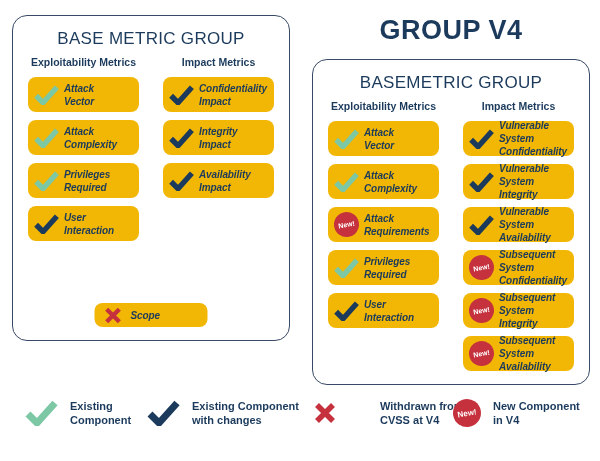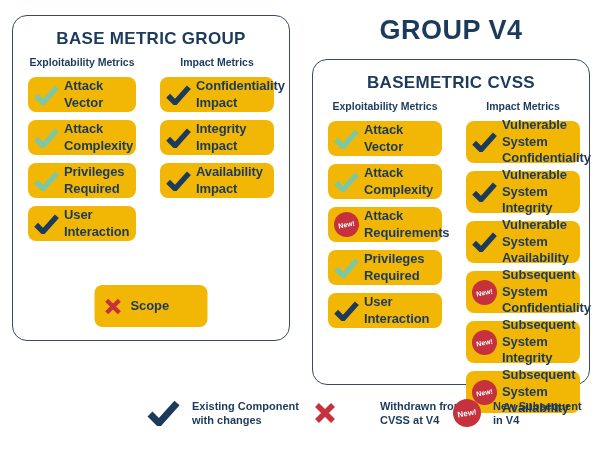--- a/index.html
+++ b/index.html
@@ -8,27 +8,27 @@
   *{box-sizing:border-box; margin:0; padding:0;}
   html,body{background:#fff;}
   body{font-family:"Liberation Sans", sans-serif; color:var(--navy);}
   .canvas{position:relative; width:600px; height:461px; background:#fff; overflow:hidden;}
 
   .panel-group{position:absolute; top:15px; width:278px;}
   .pg-left{left:12px;}
   .pg-right{left:312px;}
   .panel-title{font-size:27px; font-weight:800; text-align:center; letter-spacing:0.5px; margin-bottom:13px; color:var(--navy);}
   .panel{position:relative; width:100%; height:326px; background:#fff; border:1.6px solid var(--border); border-radius:15px;}
-  .panel-heading{margin-top:13px; text-align:center; font-size:17px; font-weight:700; color:var(--navy); letter-spacing:0.3px;}
+  .panel-heading{margin-top:13px; text-align:center; font-size:17px; font-weight:400; color:var(--navy); letter-spacing:0.3px;}
   .columns{display:flex; justify-content:space-between; padding:0 15px; margin-top:7px;gap:24px;}
   .column{width:114px; display:flex; flex-direction:column;}
   .column-header{font-size:10.5px; font-weight:800; text-align:center; margin-bottom:9px; white-space:nowrap;}
-  .item{height:42px; flex:0 0 35px; background:var(--yellow); border-radius:8px; display:flex; align-items:center; margin-bottom:8px;}
+  .item{height:24px; flex:0 0 35px; background:var(--yellow); border-radius:8px; display:flex; align-items:center; margin-bottom:8px;}
   .item-icon{width:36px; display:flex; justify-content:center; align-items:center; flex:0 0 36px;}
-  .item-label{font-size:13px; font-weight:800; line-height:1.3; color:var(--navy); white-space:pre-line; letter-spacing:-0.1px; padding-right:2px;}
+  .item-label{font-size:10px; font-weight:800; line-height:1.3; color:var(--navy); white-space:pre-line; letter-spacing:-0.1px; padding-right:2px;font-style:italic;}
   .footer-item{position:absolute; left:50%; transform:translateX(-50%); bottom:13px; width:113px; margin-bottom:0;}
   .badge{width:25px; height:25px; border-radius:50%; background:var(--red); color:#fff; font-size:7px; font-weight:800; display:flex; align-items:center; justify-content:center; transform:rotate(-10deg);}
   .badge-lg{width:28px; height:28px; font-size:8px;}
   .legend{position:absolute; top:399px; left:0; width:600px; height:56px;}
   .legend-item{position:absolute; top:0; display:flex; align-items:center; gap:12px;}
   .legend-icon{display:flex; align-items:center; justify-content:center;}
   .legend-label{font-size:11px; font-weight:700; line-height:1.3; color:var(--navy); white-space:pre-line;}
 </style>
 </head>
 <body>
@@ -116,21 +116,21 @@
             </svg>
           </div>
           <div class="item-label">Scope</div>
         </div>
       </div>
   </section>
 
   <section class="panel-group pg-right">
     <h1 class="panel-title">GROUP V4</h1>
     <div class="panel" id="panel-1">
-      <h2 class="panel-heading">BASEMETRIC CVSS</h2>
+      <h2 class="panel-heading">BASEMETRIC GROUP</h2>
       <div class="columns">
           <div class="column">
             <div class="column-header">Exploitability Metrics</div>
             <div class="item">
               <div class="item-icon">
                 <svg viewBox="0 0 33 26" width="27" height="20">
                   <path d="M3 14 L12 23 L30 3" stroke="#7CC7A4" stroke-width="7" fill="none"></path>
                 </svg>
               </div>
               <div class="item-label">Attack
@@ -220,20 +220,29 @@
               </div>
               <div class="item-label">Subsequent System
 Availability</div>
             </div>
           </div>
         </div>
     </div>
   </section>
 
   <div class="legend">
+      <div class="legend-item" style="left: 25px;">
+        <div class="legend-icon">
+          <svg viewBox="0 0 33 26" width="33" height="26">
+            <path d="M3 14 L12 23 L30 3" stroke="#7CC7A4" stroke-width="7" fill="none"></path>
+          </svg>
+        </div>
+        <div class="legend-label">Existing
+Component</div>
+      </div>
       <div class="legend-item" style="left: 147px;">
         <div class="legend-icon">
           <svg viewBox="0 0 33 26" width="33" height="26">
             <path d="M3 14 L12 23 L30 3" stroke="#1B3A5C" stroke-width="7" fill="none"></path>
           </svg>
         </div>
         <div class="legend-label">Existing Component
 with changes</div>
       </div>
       <div class="legend-item" style="left: 313px; gap: 43px;">
@@ -242,18 +251,18 @@
             <path d="M4 4 L20 20 M20 4 L4 20" stroke="#C5313D" stroke-width="5.5" fill="none"></path>
           </svg>
         </div>
         <div class="legend-label">Withdrawn from
 CVSS at V4</div>
       </div>
       <div class="legend-item" style="left: 453px;">
         <div class="legend-icon">
           <div class="badge badge-lg">New!</div>
         </div>
-        <div class="legend-label">New Subsequent
+        <div class="legend-label">New Component
 in V4</div>
       </div>
     </div>
 
 </div>
 
 </body></html>

